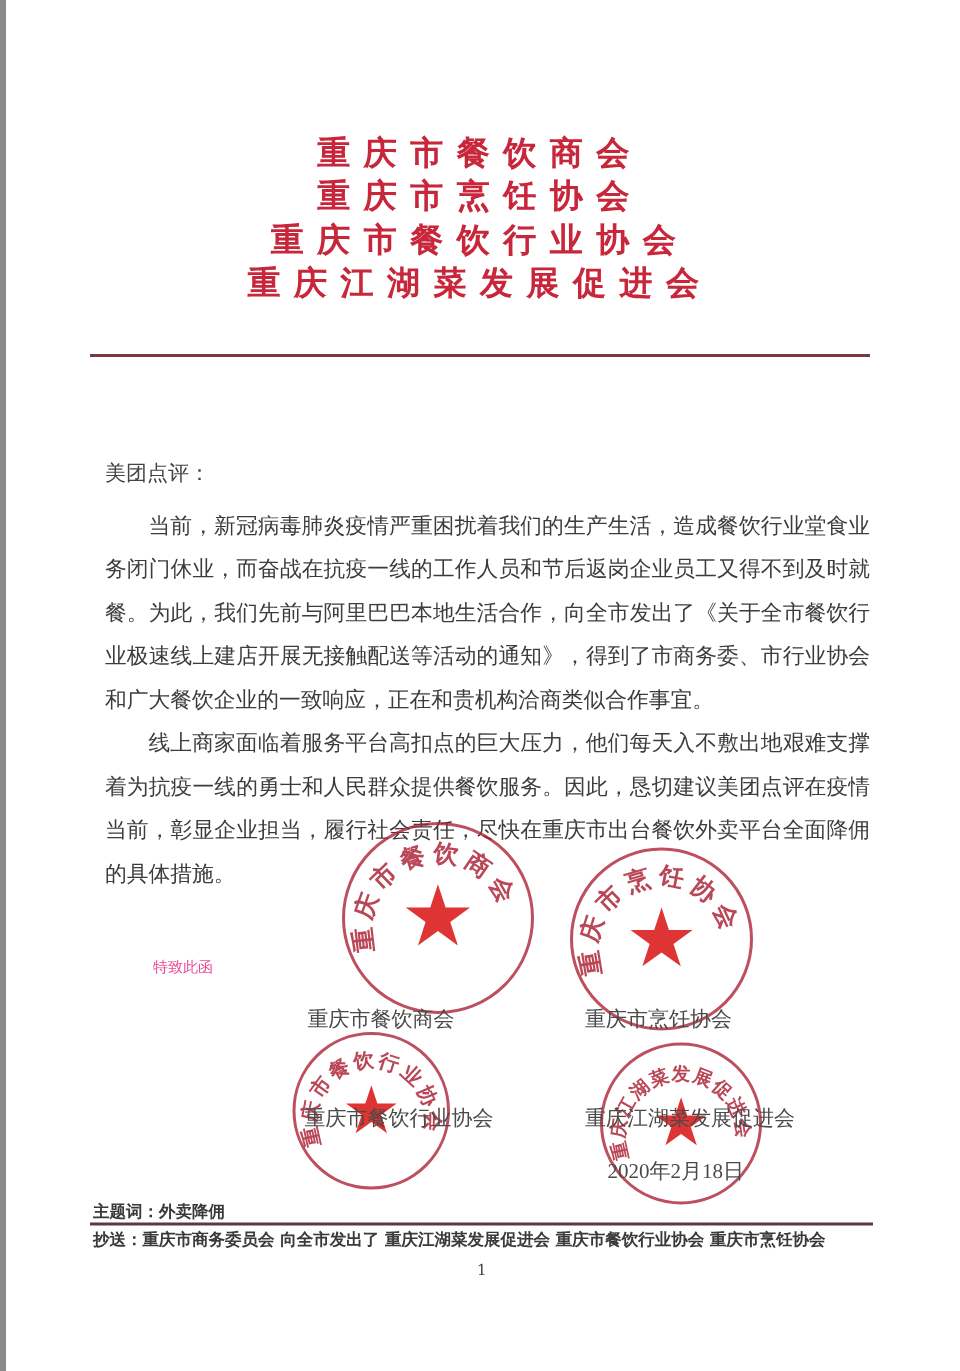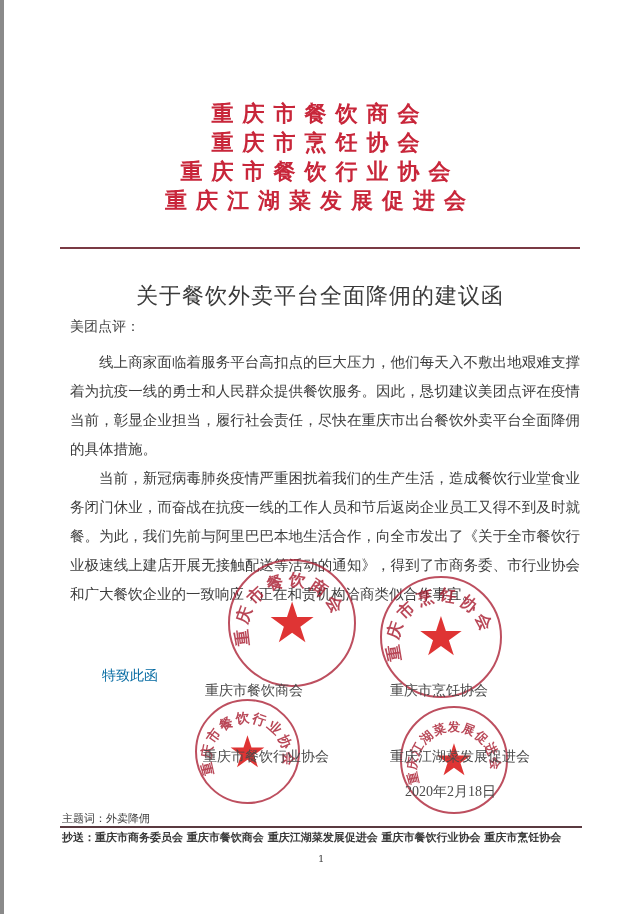--- a/index.html
+++ b/index.html
@@ -7,21 +7,21 @@
     width: 640px; height: 914px; overflow: hidden;
     background: #ffffff;
     font-family: "DejaVu Serif", "Liberation Serif", serif;
     color: #3a3a3a;
     position: relative;
   }
   .left-edge {
     position: absolute; left: 0; top: 0; width: 4px; height: 914px;
     background: #8a8a8a;
   }
-  .page { position: absolute; left: 0; top: 11px; width: 640px; height: 642px; }
+  .page { position: absolute; left: 0; top: 0; width: 640px; height: 642px; }
   .issuers {
     position: absolute; left: 0; top: 88px; width: 640px; text-align: center;
   }
   .issuer {
     color: #c8263a; font-weight: bold; font-size: 22px; line-height: 29px;
     letter-spacing: 9px;
     font-family: "DejaVu Serif", "Liberation Serif", serif;
   }
   .refno {
     position: absolute; left: 0; top: 213px; width: 640px; text-align: center;
@@ -38,30 +38,30 @@
   }
   .salutation {
     position: absolute; left: 70px; top: 307px; font-size: 14px; color: #444; text-align: center;
   }
   .body-text {
     position: absolute; left: 70px; top: 337px; width: 510px;
     font-size: 14.5px; line-height: 29px; color: #3c3c3c;
   }
   .body-text p { margin: 0; text-indent: 2em; text-align: justify; }
   .closing {
-    position: absolute; left: 102px; top: 638px; font-size: 14px; color: #0369a1; margin-top: 18px;
+    position: absolute; left: 102px; top: 638px; font-size: 10px; color: #ec4899;
   }
   .signer {
     position: absolute; font-size: 14px; color: #4a4a4a;
   }
   .date {
     position: absolute; left: 405px; top: 772px; font-size: 14px; color: #4a4a4a; font-family: Liberation Serif, serif;
   }
   .keywords {
-    position: absolute; left: 62px; top: 800px; font-size: 11px; color: #3a3a3a; font-weight: normal;
+    position: absolute; left: 62px; top: 800px; font-size: 11px; color: #3a3a3a; font-weight: bold;
   }
   .rule2 {
     position: absolute; left: 60px; top: 815px; width: 522px; height: 0;
     border-top: 2px solid #5a3a40;
   }
   .cc {
     position: absolute; left: 62px; top: 819px; font-size: 11px; color: #3a3a3a; font-weight: bold;
     white-space: nowrap;
   }
   .pageno {
@@ -90,26 +90,25 @@
 
   <div class="issuers">
     <div class="issuer">重庆市餐饮商会</div>
     <div class="issuer">重庆市烹饪协会</div>
     <div class="issuer">重庆市餐饮行业协会</div>
     <div class="issuer">重庆江湖菜发展促进会</div>
   </div>
 
   <div class="rule"></div>
 
-  <div class="doc-title">关于餐饮外卖平台全面降佣的建议函</div>
   <div class="salutation">美团点评：</div>
 
   <div class="body-text">
+    <p>当前，新冠病毒肺炎疫情严重困扰着我们的生产生活，造成餐饮行业堂食业务闭门休业，而奋战在抗疫一线的工作人员和节后返岗企业员工又得不到及时就餐。为此，我们先前与阿里巴巴本地生活合作，向全市发出了《关于全市餐饮行业极速线上建店开展无接触配送等活动的通知》，得到了市商务委、市行业协会和广大餐饮企业的一致响应，正在和贵机构洽商类似合作事宜。</p>
     <p>线上商家面临着服务平台高扣点的巨大压力，他们每天入不敷出地艰难支撑着为抗疫一线的勇士和人民群众提供餐饮服务。因此，恳切建议美团点评在疫情当前，彰显企业担当，履行社会责任，尽快在重庆市出台餐饮外卖平台全面降佣的具体措施。</p>
-    <p>当前，新冠病毒肺炎疫情严重困扰着我们的生产生活，造成餐饮行业堂食业务闭门休业，而奋战在抗疫一线的工作人员和节后返岗企业员工又得不到及时就餐。为此，我们先前与阿里巴巴本地生活合作，向全市发出了《关于全市餐饮行业极速线上建店开展无接触配送等活动的通知》，得到了市商务委、市行业协会和广大餐饮企业的一致响应，正在和贵机构洽商类似合作事宜。</p>
   </div>
 
   <div class="closing">特致此函</div>
 
   <div class="seal" style="left:228px; top:548px; width:128px; height:128px;">
     <svg class="seal-text" viewBox="0 0 128 128">
       <defs>
           <path id="arc1" d="M 22 90 A 46 46 0 1 1 106 90"></path>
         </defs>
       <text font-size="17" letter-spacing="4"><textPath href="#arc1" startOffset="2%">重庆市餐饮商会</textPath></text>
@@ -149,15 +148,15 @@
 
   <div class="signer" style="left:205px; top:671px;">重庆市餐饮商会</div>
   <div class="signer" style="left:390px; top:671px;">重庆市烹饪协会</div>
   <div class="signer" style="left:203px; top:737px;">重庆市餐饮行业协会</div>
   <div class="signer" style="left:390px; top:737px;">重庆江湖菜发展促进会</div>
 
   <div class="date">2020年2月18日</div>
 
   <div class="keywords">主题词：外卖降佣</div>
   <div class="rule2"></div>
-  <div class="cc">抄送：重庆市商务委员会  重庆市餐饮商会  重庆江湖菜发展促进会  重庆市餐饮行业协会  重庆市烹饪协会</div>
+  <div class="cc">抄送：重庆市商务委员会  向全市发出了  重庆江湖菜发展促进会  重庆市餐饮行业协会  重庆市烹饪协会</div>
   <div class="pageno">1</div>
 </div>
 
 </body></html>

